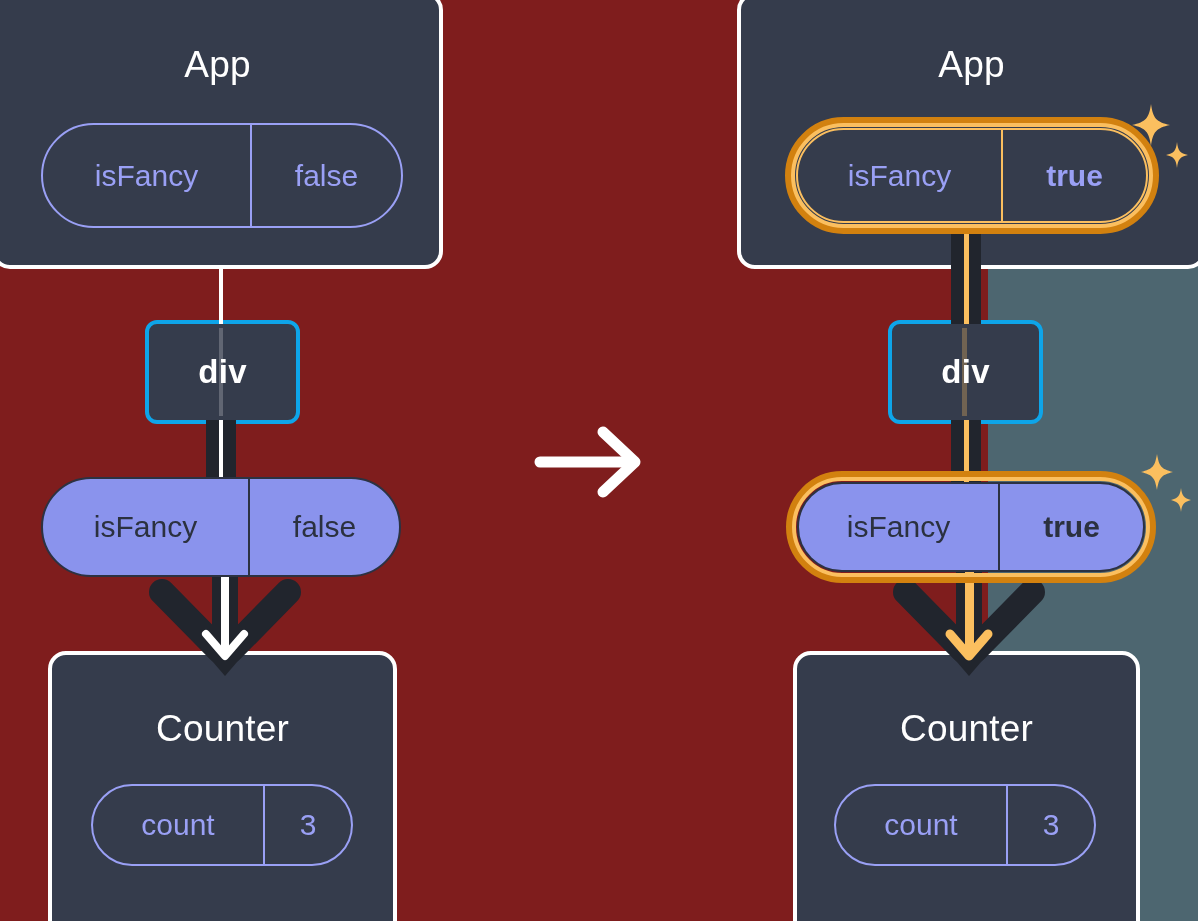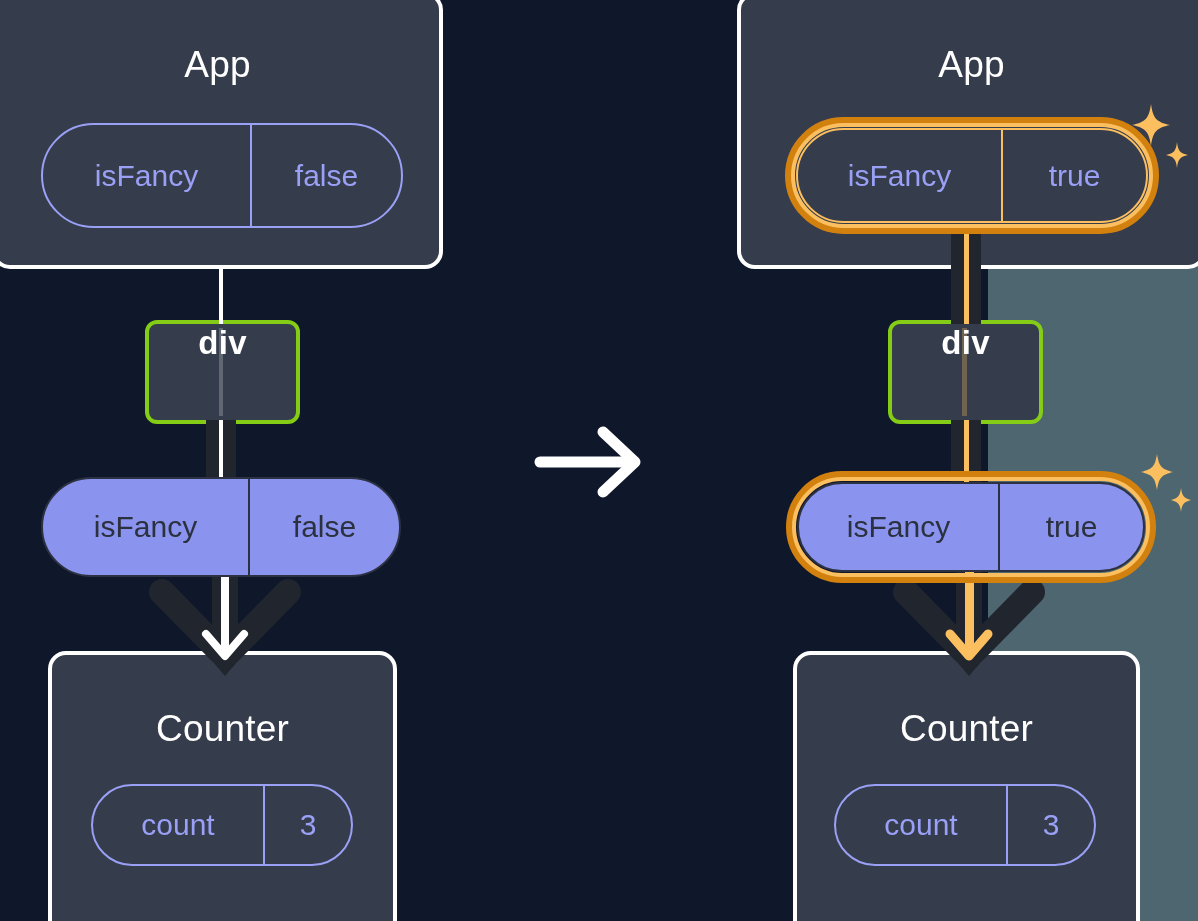--- a/index.html
+++ b/index.html
@@ -10,21 +10,21 @@
   body {
     width: 1198px;
     height: 921px;
     overflow: hidden;
     font-family: "Liberation Sans", sans-serif;
   }
   #stage {
     position: relative;
     width: 988px;
     height: 921px;
-    background: #0f172a;
+    background: #7f1d1d;
   }
 
   
   .card {
     position: absolute;
     background: #353c4c;
     border: 4px solid #ffffff;
     border-radius: 18px;
     box-sizing: border-box;
   }
@@ -35,24 +35,25 @@
     text-align: center;
     color: #ffffff;
     font-size: 37px;
     font-weight: 400;
     letter-spacing: 0.2px;
   }
 
   .node-box {
     position: absolute;
     background: #353c4c;
-    border: 4px solid #84cc16;
+    border: 4px solid #0ea5e9;
     border-radius: 12px;
     box-sizing: border-box;
     display: flex;
+    align-items: center;
     justify-content: center;
   }
   .node-box-label {
     color: #ffffff;
     font-size: 33px;
     font-weight: 700;
     letter-spacing: 0.3px;
     position: relative;
     z-index: 3;
   }
@@ -95,21 +96,21 @@
   }
   .pill .divider {
     width: 2px;
     flex: 0 0 2px;
     background: #9aa0f5;
   }
   .pill.filled .divider {
     background: #2c3242;
   }
   .pill .seg.bold {
-    font-weight: 400;
+    font-weight: 700;
   }
 
   
   .ring {
     position: absolute;
     box-sizing: border-box;
     border-radius: 999px;
     border: 7px solid #d2810f;
     background: transparent;
     z-index: 6;

